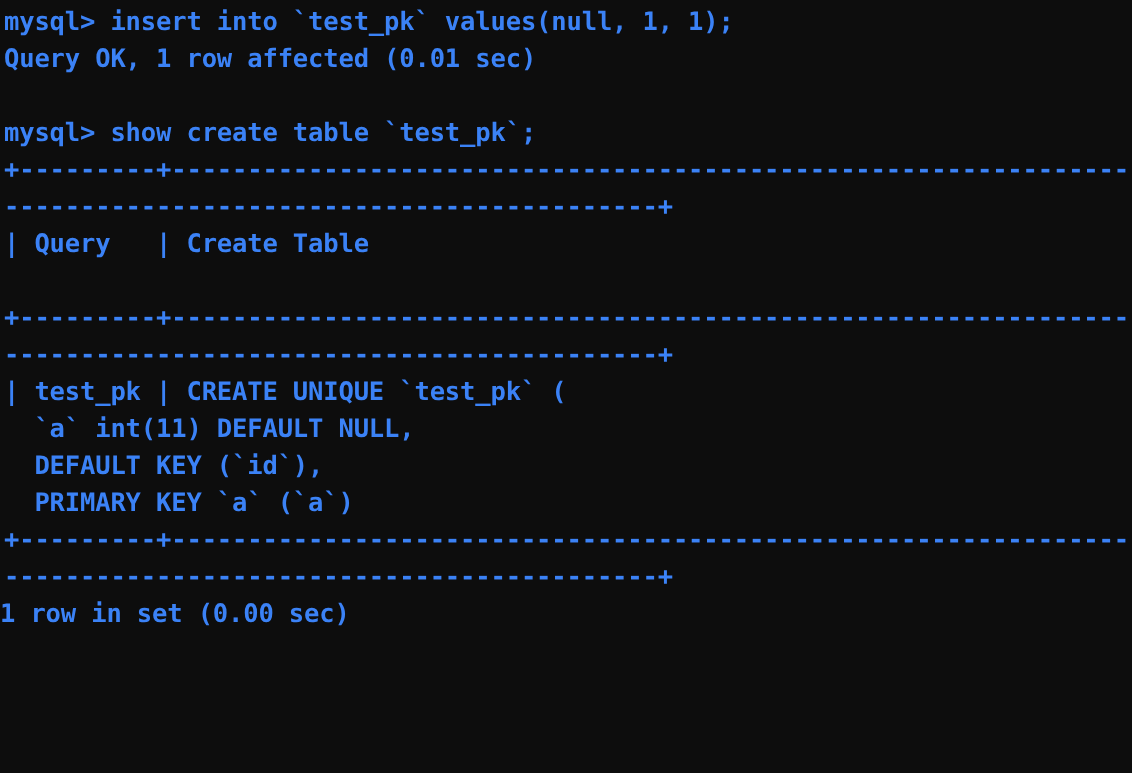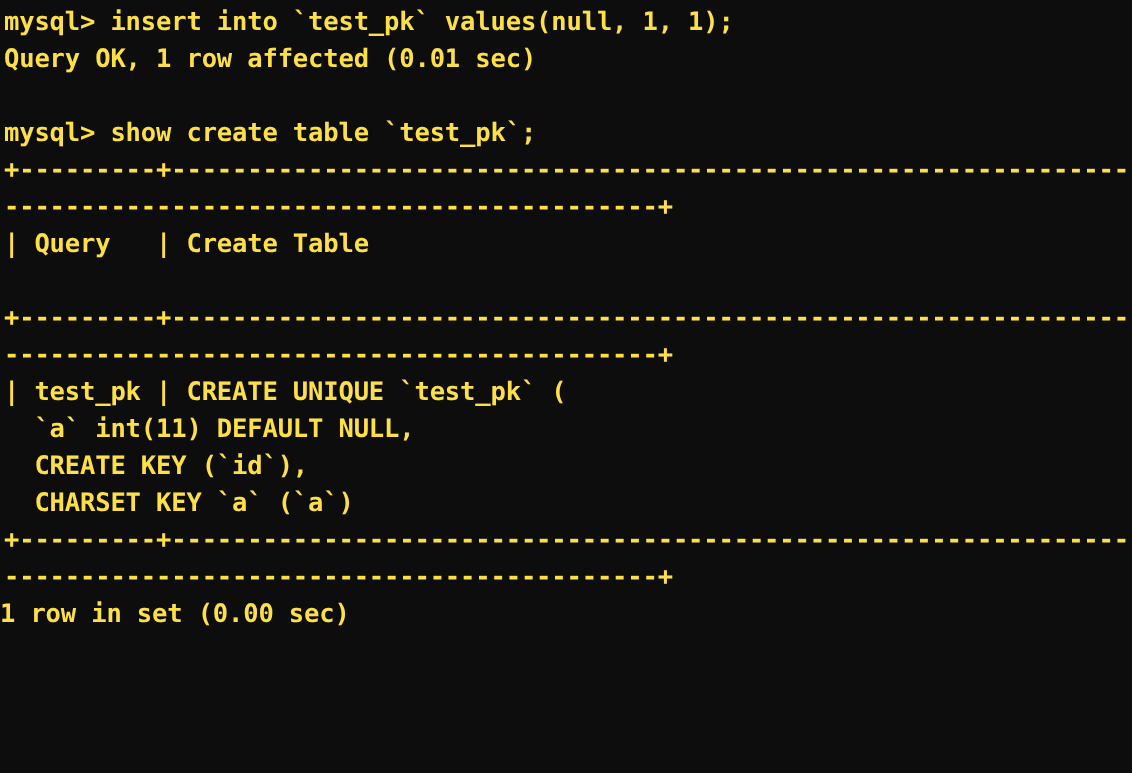--- a/index.html
+++ b/index.html
@@ -17,21 +17,21 @@
   #terminal {
     position: relative;
     width: 1132px;
     height: 773px;
     background: #0d0d0d;
     box-sizing: border-box;
     padding: 4px 0 0 4px;
   }
   .term-line {
     display: block;
-    color: #fde047;
+    color: #3b82f6;
     font-family: "DejaVu Sans Mono", "Liberation Mono", monospace;
     font-size: 25.5px;
     font-weight: bold;
     line-height: 37px;
     height: 37px;
     letter-spacing: -0.15px;
     white-space: pre;
     overflow: hidden;
     text-rendering: geometricPrecision;
   }
@@ -57,17 +57,17 @@
 <div class="term-line">mysql&gt; insert into `test_pk` values(null, 1, 1);</div>
     <div class="term-line">Query OK, 1 row affected (0.01 sec)</div>
     <div class="term-line blank"> </div>
     <div class="term-line">mysql&gt; show create table `test_pk`;</div>
     <div class="term-line wrap">+---------+----------------------------------------------------------------------------------------------------------+</div>
     <div class="term-line">| Query   | Create Table</div>
     <div class="term-line blank"> </div>
     <div class="term-line wrap">+---------+----------------------------------------------------------------------------------------------------------+</div>
     <div class="term-line">| test_pk | CREATE UNIQUE `test_pk` (</div>
     <div class="term-line">  `a` int(11) DEFAULT NULL,</div>
-    <div class="term-line">  CREATE KEY (`id`),</div>
-    <div class="term-line">  CHARSET KEY `a` (`a`)</div>
+    <div class="term-line">  DEFAULT KEY (`id`),</div>
+    <div class="term-line">  PRIMARY KEY `a` (`a`)</div>
     <div class="term-line wrap">+---------+----------------------------------------------------------------------------------------------------------+</div>
     <div class="term-line flush">1 row in set (0.00 sec)</div>
   </div>
 
 </body></html>

